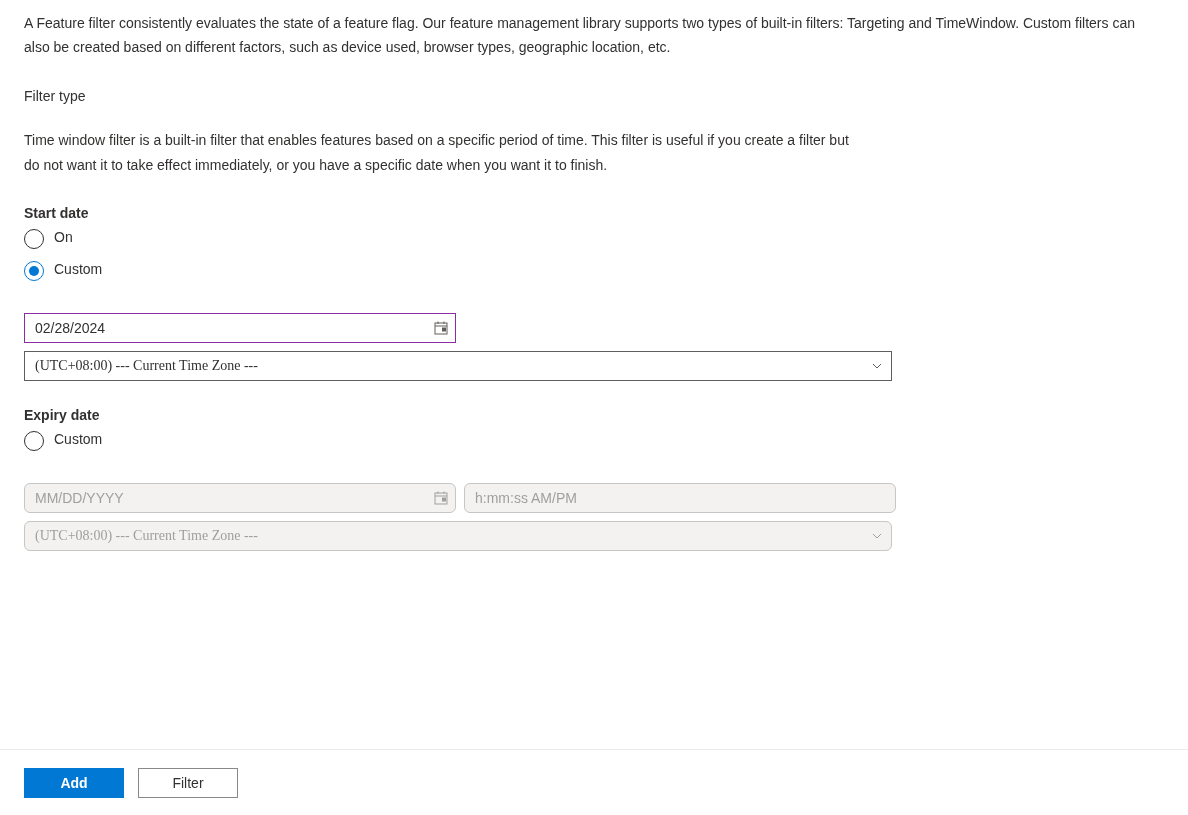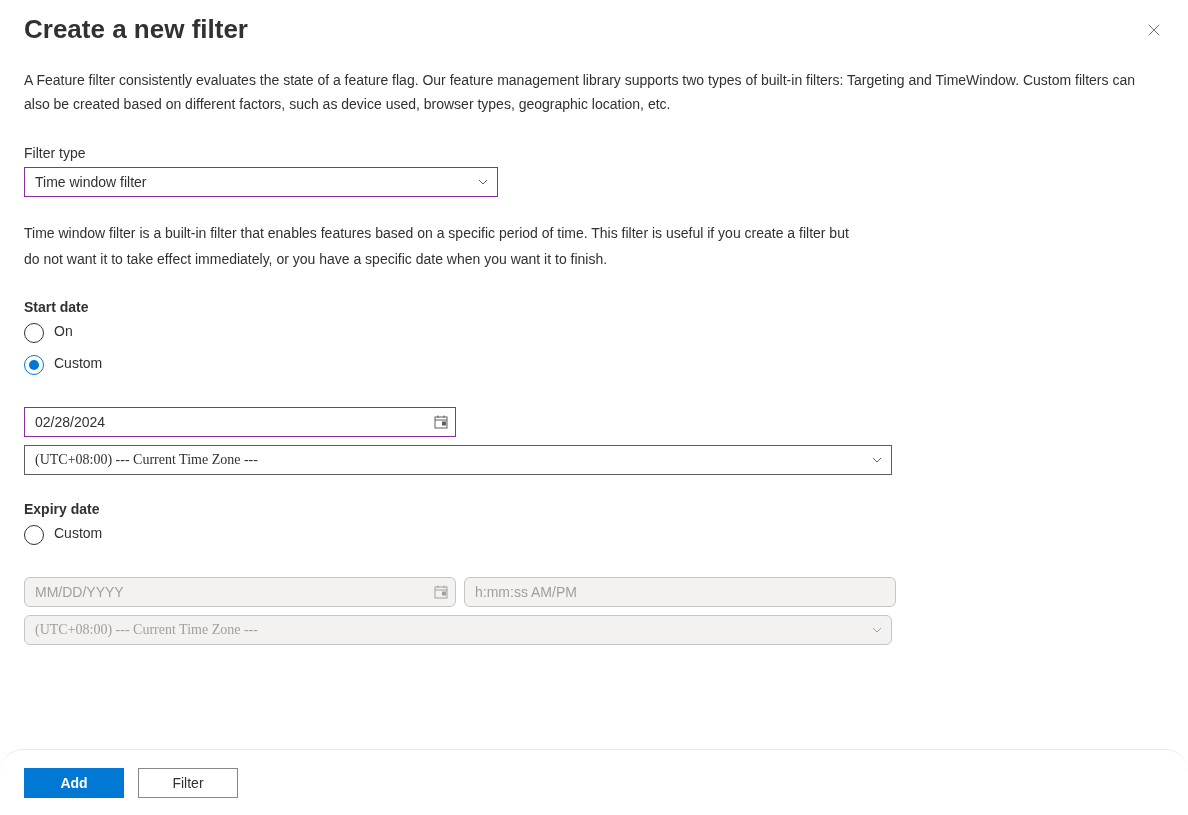--- a/index.html
+++ b/index.html
@@ -197,21 +197,20 @@
       left: 0;
       bottom: 0;
       width: 100%;
       height: 66px;
       border-top: 1px solid #edebe9;
       display: flex;
       align-items: center;
       padding: 0 24px;
       gap: 14px;
       background: #fff;
-      border-radius: 23px;
     }
     .btn {
       height: 30px;
       min-width: 100px;
       padding: 0 18px;
       font-size: 14px;
       font-family: inherit;
       cursor: pointer;
       border: 1px solid transparent;
       display: inline-flex;
@@ -227,41 +226,24 @@
     .btn-secondary {
       background: #fff;
       color: #323130;
       border-color: #8a8886;
     }
   </style>
 </head>
 <body>
 
 <div class="panel">
-  <div class="header-row">
-    <h1 class="title">Create a new filter</h1>
-    <div class="close-btn">
-      <svg viewBox="0 0 16 16" stroke="currentColor" stroke-width="1" fill="none">
-        <line x1="2" y1="2" x2="14" y2="14"></line>
-          <line x1="14" y1="2" x2="2" y2="14"></line>
-      </svg>
-    </div>
-  </div>
 
   <p class="desc">A Feature filter consistently evaluates the state of a feature flag. Our feature management library supports two types of built-in filters: Targeting and TimeWindow. Custom filters can also be created based on different factors, such as device used, browser types, geographic location, etc.</p>
 
   <label class="field-label">Filter type</label>
-  <div class="dropdown dropdown-small">
-    <span>Time window filter</span>
-    <span class="chevron">
-      <svg viewBox="0 0 12 12" stroke="#605e5c" stroke-width="1" fill="none">
-          <polyline points="2,4 6,8 10,4"></polyline>
-        </svg>
-    </span>
-  </div>
 
   <p class="explain">Time window filter is a built-in filter that enables features based on a specific period of time. This filter is useful if you create a filter but do not want it to take effect immediately, or you have a specific date when you want it to finish.</p>
 
   <div class="section">
     <div class="field-label bold-label">Start date</div>
     <div class="radio-group">
       <div class="radio-row">
         <span class="radio-circle"></span>
         <span class="radio-text">On</span>
       </div>

